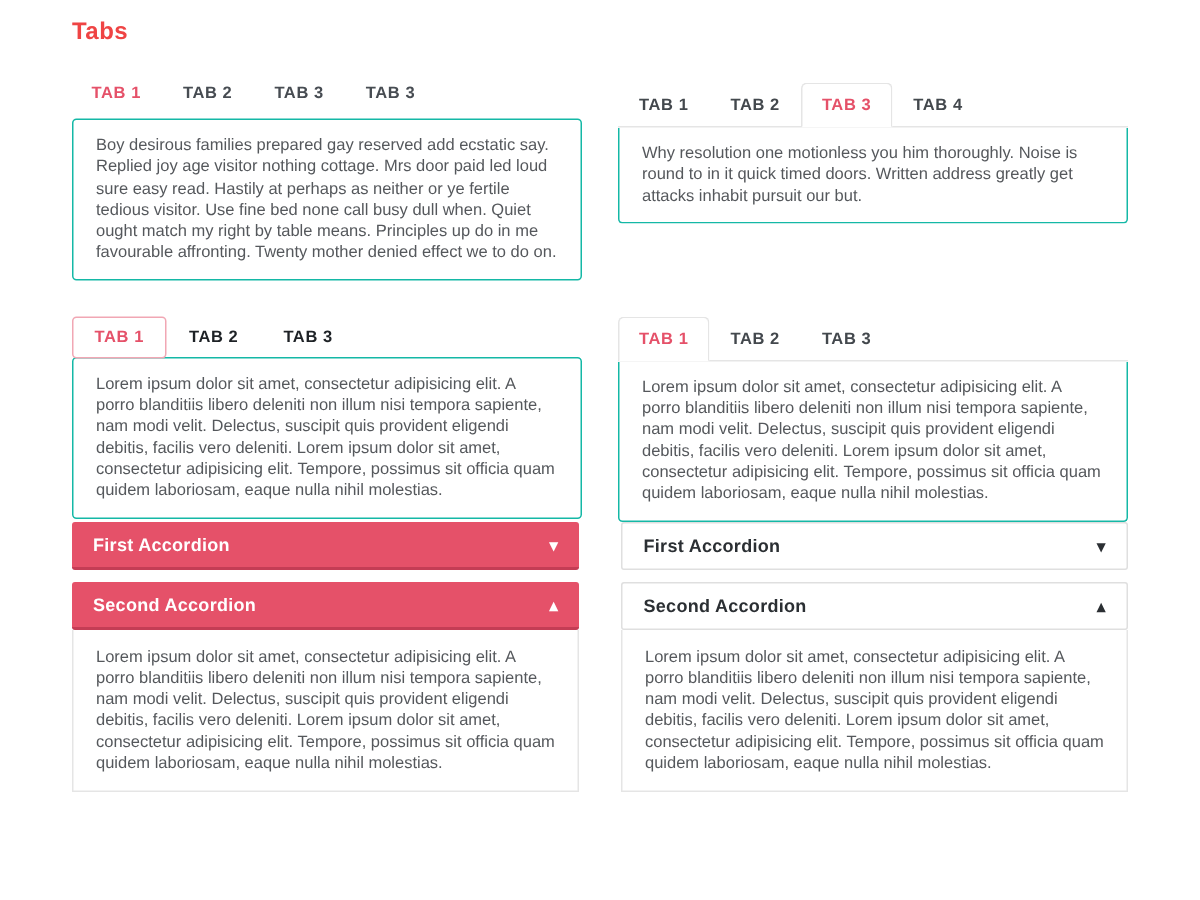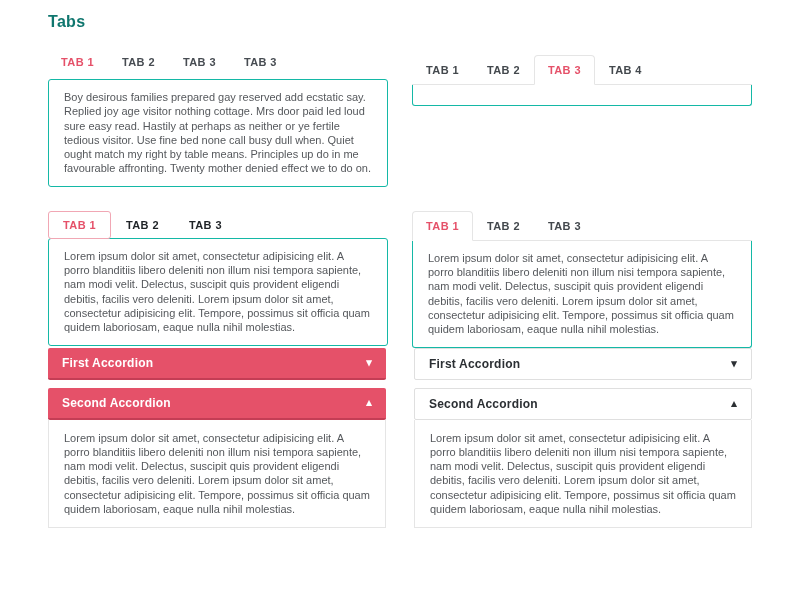--- a/index.html
+++ b/index.html
@@ -5,21 +5,21 @@
   * { margin:0; padding:0; box-sizing:border-box; }
   html,body { background:#fff; }
   body {
     width:800px; height:600px; overflow:hidden;
     font-family:"Liberation Sans", sans-serif;
     -webkit-font-smoothing:antialiased;
   }
   .page { padding:13px 48px 0 48px; }
 
   .section-heading {
-    font-size:16px; font-weight:bold; color:#0f766e; letter-spacing:.3px;
+    font-size:16px; font-weight:bold; color:#ef4444; letter-spacing:.3px;
   }
   .heading-tabs { margin:0 0 24px 0; }
   .heading-accordions { margin:30px 0 22px 0; }
 
   .grid { display:grid; grid-template-columns:1fr 1fr; column-gap:28px; align-items:start; }
   .tabs-grid { row-gap:46px;gap:24px; }
 
   
   .tab {
     background:none; border:1px solid transparent; font-family:inherit;
@@ -50,21 +50,21 @@
   .panel {
     border:1px solid #14b8a6; border-radius:3px;
     padding:10px 15px; font-size:11px; line-height:1.3; color:#55585c;
   }
   .panel.attached { border-top:none; border-radius:0 0 3px 3px; }
   .panel p + p { margin-top:9px; }
 
   
   .acc { margin-bottom:8px; }
   .acc-header {
-    width:100%; display:flex; justify-content:space-between; align-items:center;
+    width:100%; display:flex; justify-content:space-between; align-items:flex-end;
     font-family:inherit; font-size:12px; font-weight:bold; letter-spacing:.2px;
     padding:8px 14px; cursor:pointer; text-align:left; border-radius:2px;
   }
   .acc-header.solid {
     background:#e55169; color:#fff;
     border:none; border-bottom:2px solid #c43d55;
   }
   .acc-header.outline {
     background:#fff; color:#2b2f33;
     border:1px solid #dfdfdf;
@@ -97,20 +97,21 @@
     </section>
 
     <section>
       <div class="tab-row boxed">
         <button class="tab">TAB 1</button>
         <button class="tab">TAB 2</button>
         <button class="tab active">TAB 3</button>
         <button class="tab">TAB 4</button>
       </div>
       <div class="panel attached">
+        <p>Why resolution one motionless you him thoroughly. Noise is round to in it quick timed doors. Written address greatly get attacks inhabit pursuit our but.</p>
       </div>
     </section>
 
     <section>
       <div class="tab-row pill">
         <button class="tab active">TAB 1</button>
         <button class="tab">TAB 2</button>
         <button class="tab">TAB 3</button>
       </div>
       <div class="panel">

